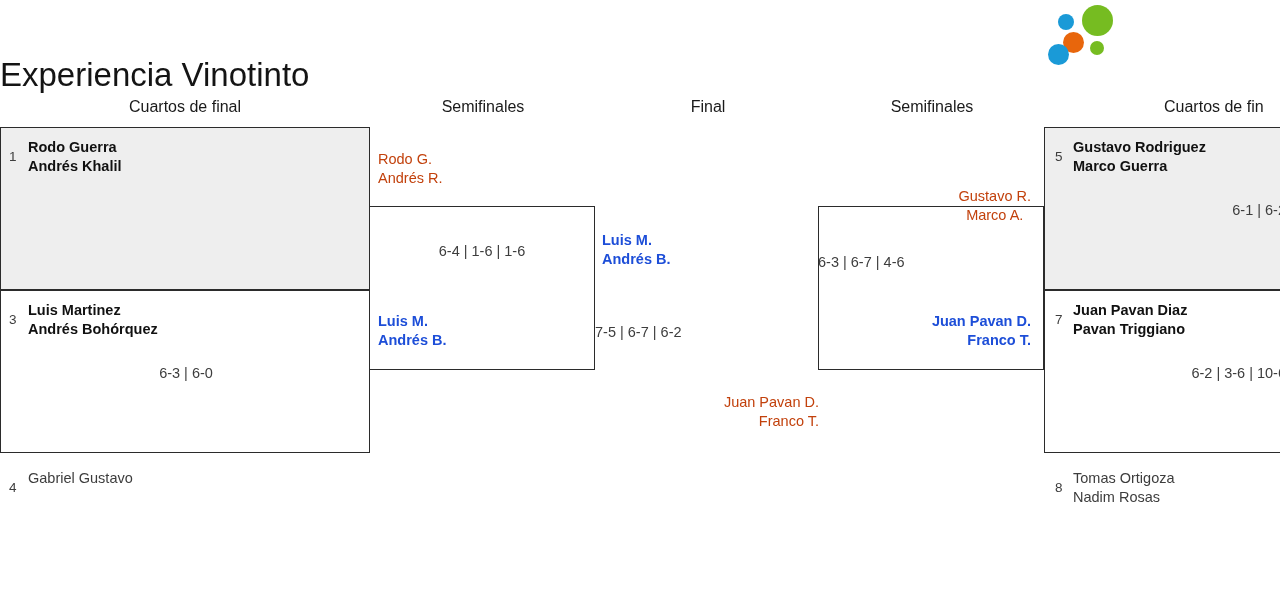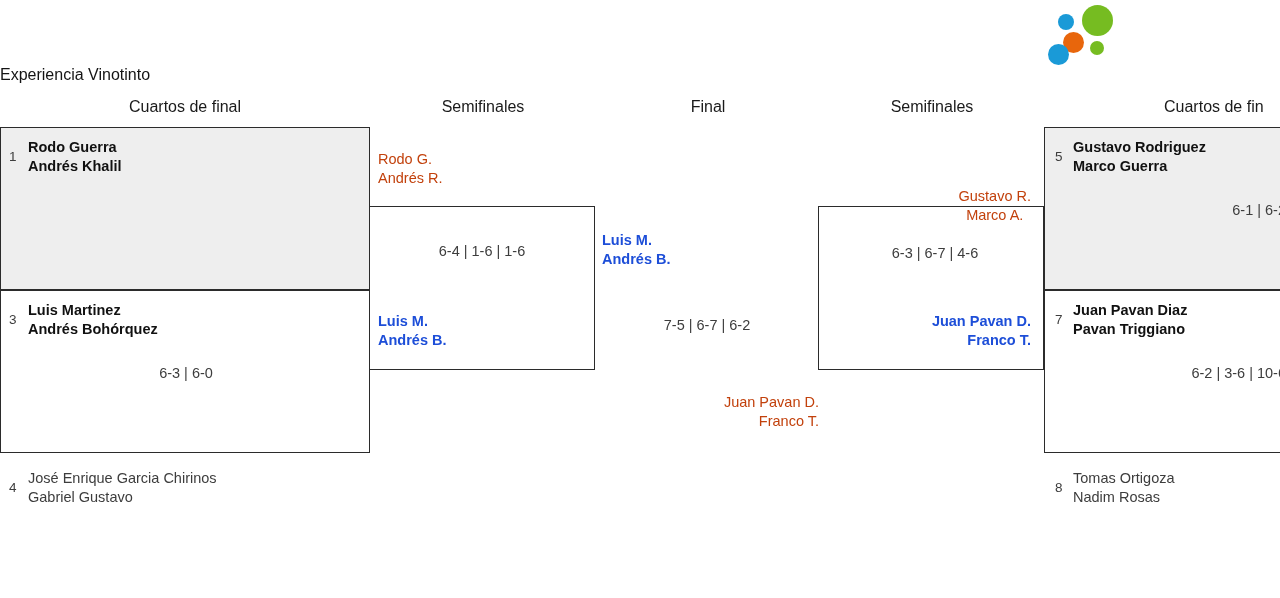--- a/index.html
+++ b/index.html
@@ -16,21 +16,21 @@
     font-family: "Liberation Sans", sans-serif;
     color: #1a1a1a;
     -webkit-font-smoothing: antialiased;
   }
 
   
   #tournament-title {
     position: absolute;
     left: 0px;
     top: 0px;
-    font-size: 16px;
+    font-size: 33px;
     line-height: 30px;
     font-weight: 400;
     color: #141414;
     white-space: pre;
   }
   #tournament-title .line { display: block; }
 
   #brand-logo {
     position: absolute;
     right: 6px;
@@ -146,25 +146,25 @@
     white-space: nowrap;
   }
   .free-team.winner { font-weight: 700; color: #1d4ed8; }
 
   #sf1-loser  { left: 378px; top: 150px; text-align: left; }
   #sf1-winner { left: 378px; top: 312px; text-align: left; }
   #sf1-score  { left: 369px; top: 242px; width: 226px; text-align: center; }
 
   #sf2-loser  { right: 249px; top: 150px; text-align: center; margin-top: 37px; }
   #sf2-winner { right: 249px; top: 312px; text-align: right; }
-  #sf2-score  { left: 818px; top: 244px; width: 234px; text-align: center; }
+  #sf2-score  { left: 818px; top: 253px; width: 234px; text-align: left; }
 
   #final-winner { left: 602px; top: 231px; text-align: left; }
   #final-loser  { left: 595px; top: 393px; width: 224px; text-align: right; }
-  #final-score  { left: 595px; top: 316px; width: 224px; text-align: center; }
+  #final-score  { left: 595px; top: 323px; width: 224px; }
 </style>
 </head>
 <body>
 
 <div id="tournament-title">
   <span class="line">Experiencia Vinotinto</span>
   <span class="line">Fase final. 6 Masculina</span>
 </div>
 
 <div id="brand-logo">
@@ -196,21 +196,20 @@
 
 <div class="match-box qf-left" id="qf-box-2">
   <div class="team winner team-top">
     <span class="seed">3</span>
     <span class="names">Luis Martinez</span>
     <span class="names">Andrés Bohórquez</span>
   </div>
   <div class="score">6-3 | 6-0</div>
   <div class="team team-bottom">
     <span class="seed">4</span>
-    <span class="names">José Enrique Garcia Chirinos</span>
     <span class="names">Gabriel Gustavo</span>
   </div>
 </div>
 
 <div class="match-box shaded qf-right" id="qf-box-3">
   <div class="team winner team-top">
     <span class="seed">5</span>
     <span class="names">Gustavo Rodriguez</span>
     <span class="names">Marco Guerra</span>
   </div>

